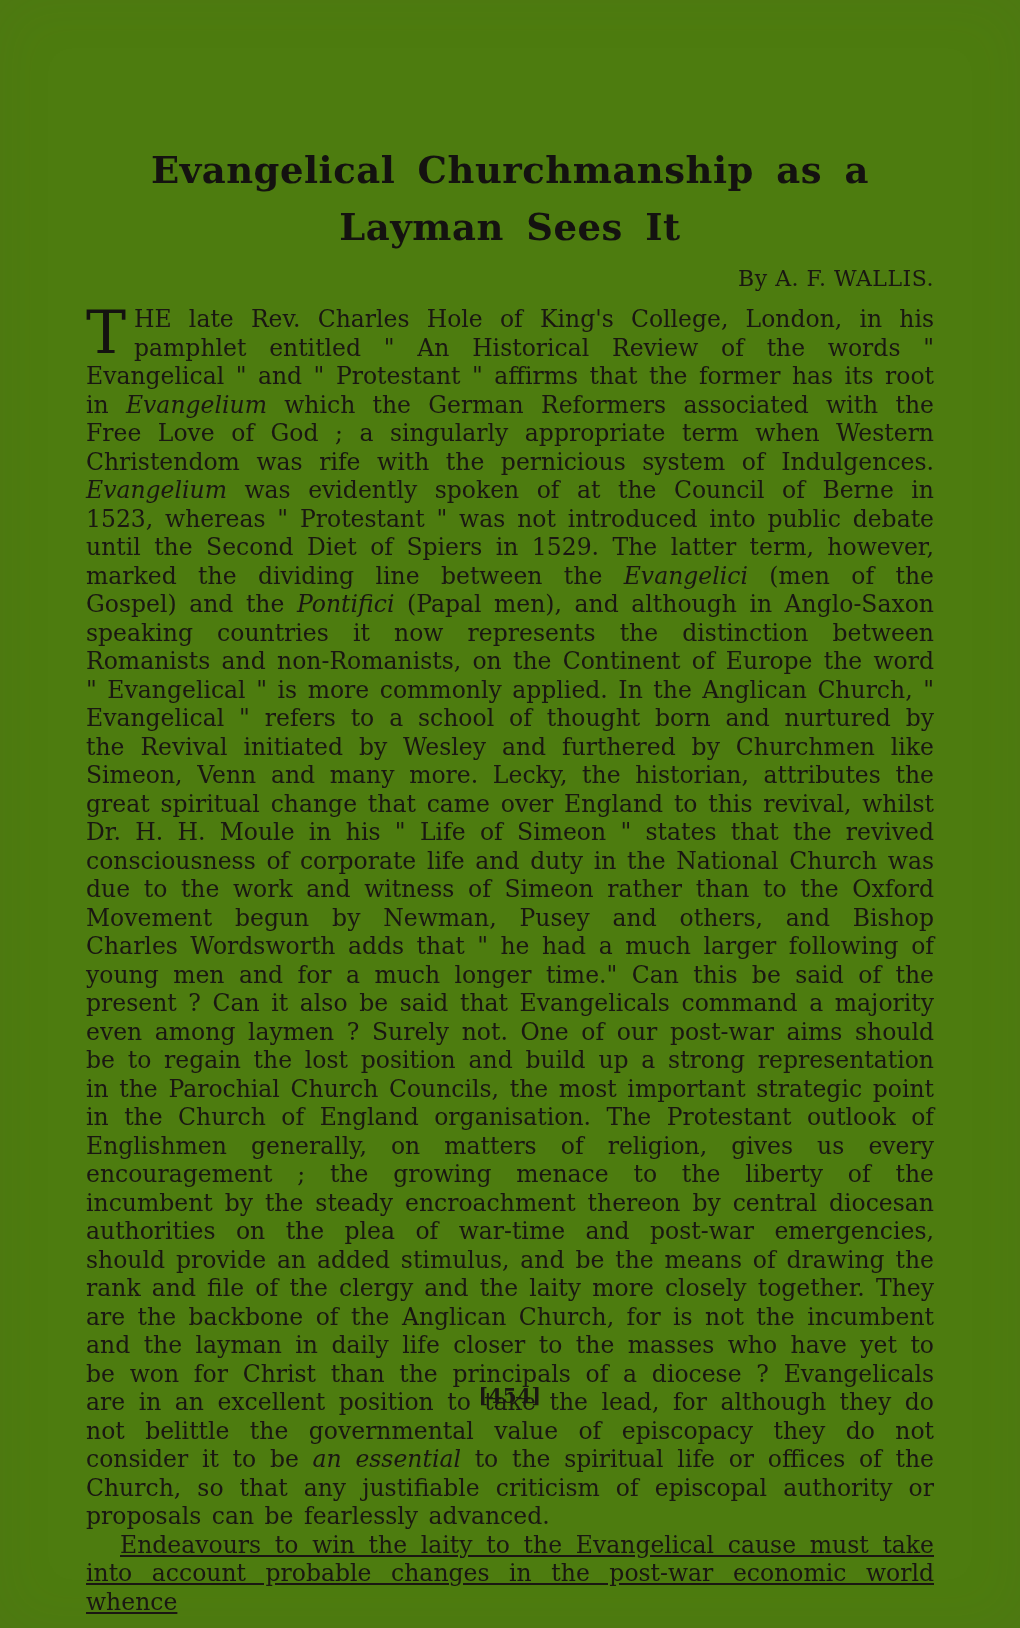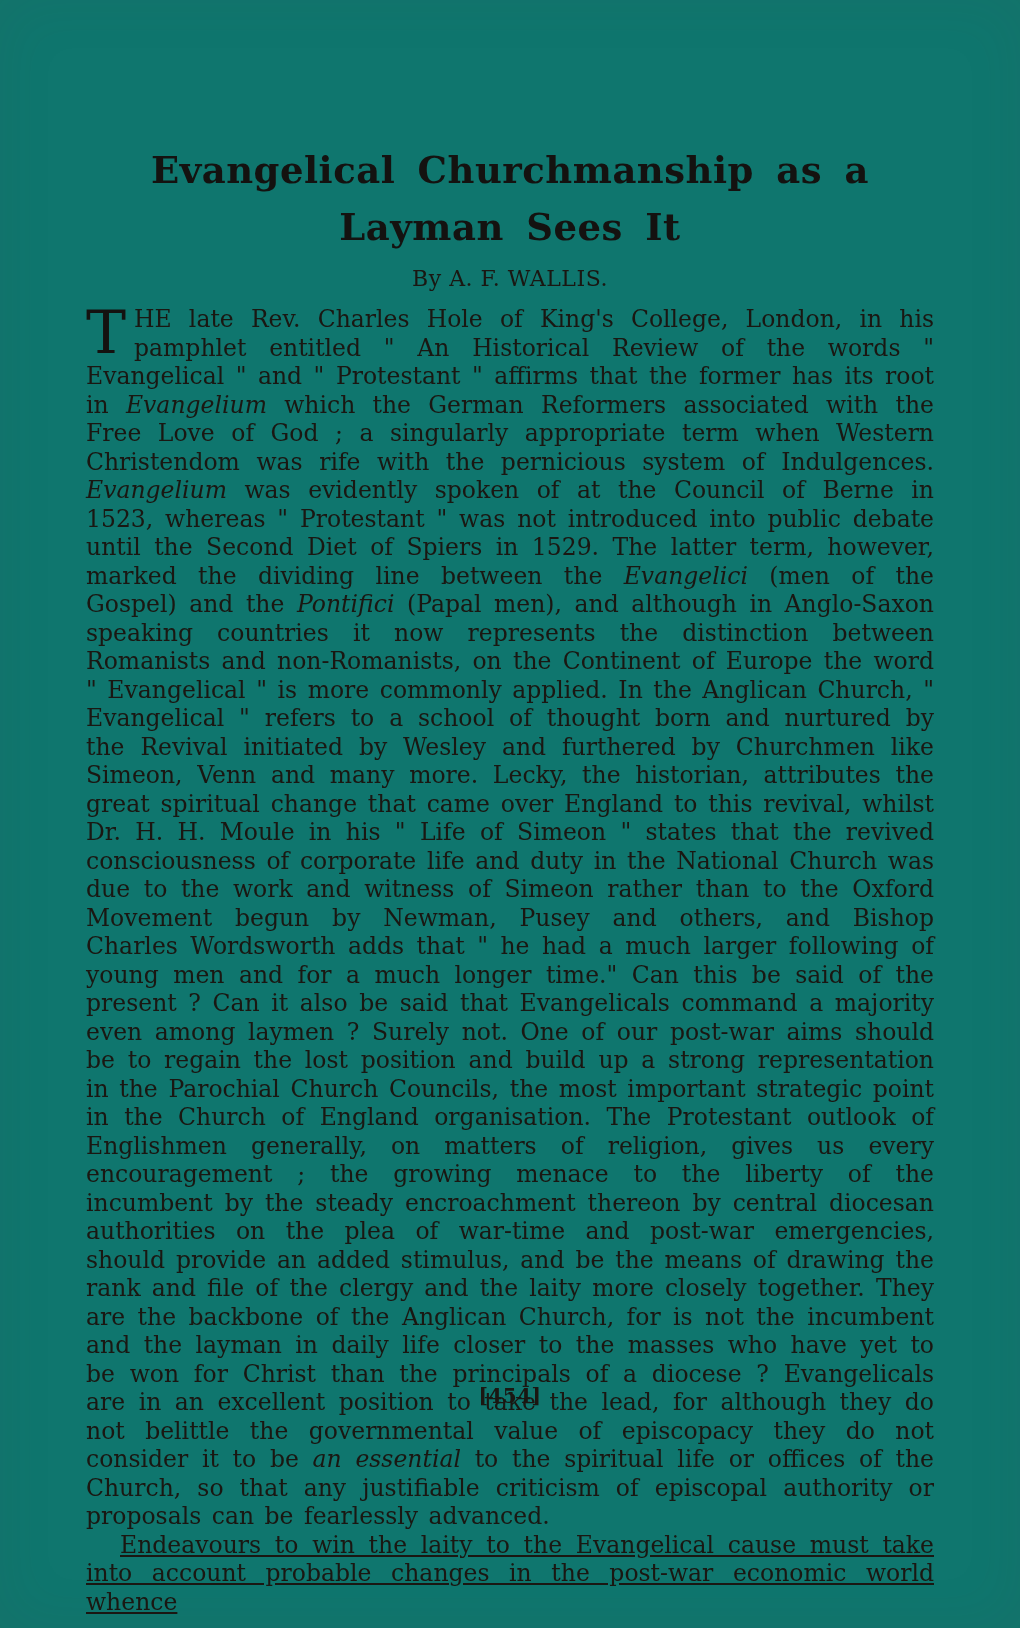--- a/index.html
+++ b/index.html
@@ -5,41 +5,41 @@
   html, body {
     margin: 0;
     padding: 0;
     background: #e9e6df;
   }
   .page {
     position: relative;
     width: 1020px;
     height: 1628px;
     margin: 0 auto;
-    background: #0f766e;
+    background: #4d7c0f;
     color: #1a1712;
     font-family: "DejaVu Serif", "Liberation Serif", serif;
     box-sizing: border-box;
     padding: 142px 86px 0 86px;
     overflow: hidden;
     box-shadow: inset 0 0 60px rgba(90,80,60,0.08);
   }
   .title {
     margin: 0;
     text-align: center;
     font-size: 37px;
     font-weight: bold;
     line-height: 57px;
     letter-spacing: 0.5px;
     word-spacing: 9px;
     color: #141210;
   }
   .byline {
     margin-top: 10px;
-    text-align: center;
+    text-align: right;
     font-size: 22px;
     letter-spacing: 0.5px;
   }
   .body-text {
     margin-top: 14px;
     font-size: 23.5px;
     line-height: 28.5px;
     text-align: justify;
     word-spacing: 3px;
   }

